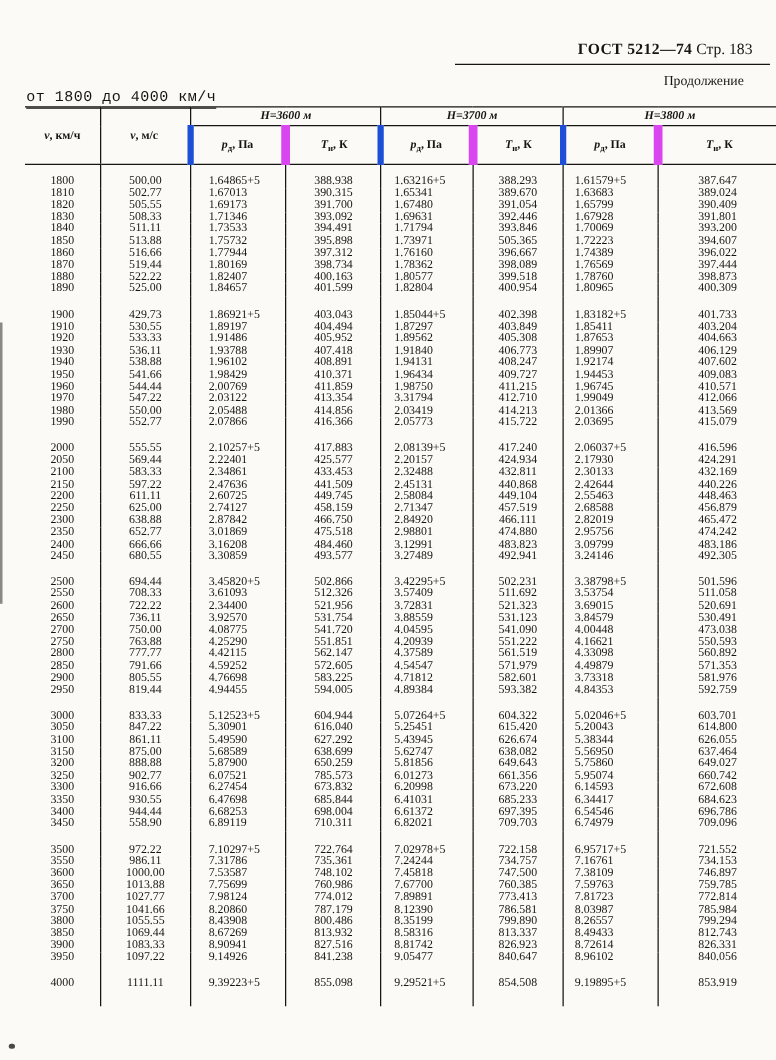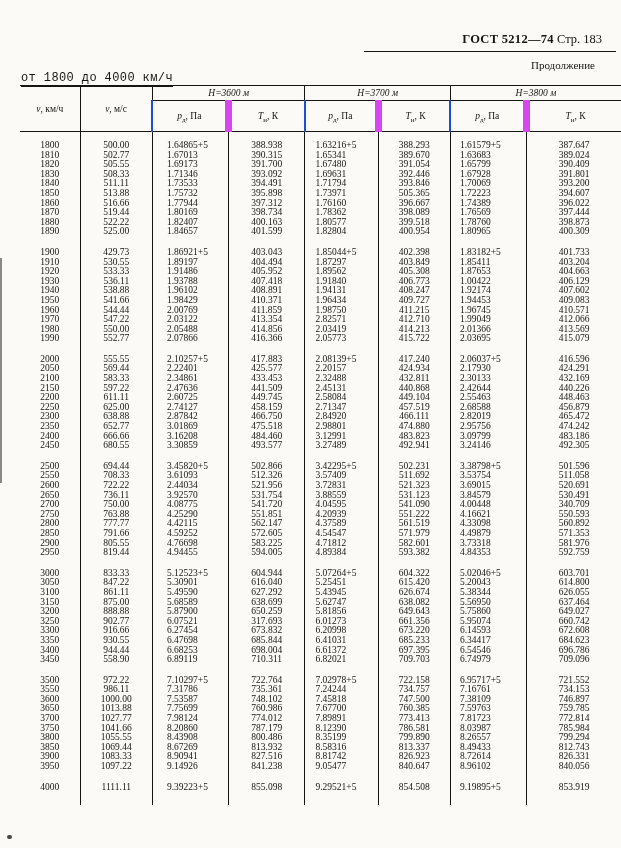--- a/index.html
+++ b/index.html
@@ -25,27 +25,27 @@
     font-size:12px;letter-spacing:.4px;
     border-bottom:1px solid #161514;padding-bottom:1px;font-family:Liberation Mono, monospace;
   }
   table.data{
     position:absolute;top:85px;left:20px;width:601px;
     border-collapse:collapse;table-layout:fixed;
     border-top:1.8px solid #161514;
   }
   col.c1{width:60px}col.c2{width:72px}col.c3{width:76px}col.c4{width:76px}
   col.c5{width:73px}col.c6{width:72px}col.c7{width:76px}col.c8{width:94px}
-  th{font-weight:normal;font-size:9.5px;vertical-align:middle;padding:0}
+  th{font-weight:bold;font-size:9.5px;vertical-align:middle;padding:0}
   th.vcol{border-left:1px solid #161514;height:44px}
   th.vcol:first-child{border-left:none}
   th.grp{border-left:1px solid #161514;border-bottom:1px solid #161514;height:14px;font-style:italic}
   th.sub{height:30px}
   th.sub.t{border-left:7px solid #d946ef}
-  th.sub.p{border-left:2px solid #1d4ed8}
+  th.sub.p{border-left:5px solid #1d4ed8}
   thead tr.subrow th{border-bottom:1.6px solid #161514}
   thead th.vcol{border-bottom:1.6px solid #161514}
   th i, td i{font-style:italic}
   sub{font-size:7px;line-height:0}
   tbody td{
     font-size:9.5px;height:9.6px;line-height:9.6px;
     padding:0;text-align:center;white-space:nowrap;
     border-left:1px solid #161514;
   }
   tbody td:first-child{border-left:none}
@@ -229,21 +229,21 @@
         <td>1.87653</td>
         <td>404.663</td>
       </tr>
       <tr>
         <td>1930</td>
         <td>536.11</td>
         <td>1.93788</td>
         <td>407.418</td>
         <td>1.91840</td>
         <td>406.773</td>
-        <td>1.00422</td>
+        <td>1.89907</td>
         <td>406.129</td>
       </tr>
       <tr>
         <td>1940</td>
         <td>538.88</td>
         <td>1.96102</td>
         <td>408.891</td>
         <td>1.94131</td>
         <td>408.247</td>
         <td>1.92174</td>
@@ -267,21 +267,21 @@
         <td>1.98750</td>
         <td>411.215</td>
         <td>1.96745</td>
         <td>410.571</td>
       </tr>
       <tr>
         <td>1970</td>
         <td>547.22</td>
         <td>2.03122</td>
         <td>413.354</td>
-        <td>2.82571</td>
+        <td>3.31794</td>
         <td>412.710</td>
         <td>1.99049</td>
         <td>412.066</td>
       </tr>
       <tr>
         <td>1980</td>
         <td>550.00</td>
         <td>2.05488</td>
         <td>414.856</td>
         <td>2.03419</td>
@@ -415,21 +415,21 @@
         <td>3.61093</td>
         <td>512.326</td>
         <td>3.57409</td>
         <td>511.692</td>
         <td>3.53754</td>
         <td>511.058</td>
       </tr>
       <tr>
         <td>2600</td>
         <td>722.22</td>
-        <td>2.44034</td>
+        <td>2.34400</td>
         <td>521.956</td>
         <td>3.72831</td>
         <td>521.323</td>
         <td>3.69015</td>
         <td>520.691</td>
       </tr>
       <tr>
         <td>2650</td>
         <td>736.11</td>
         <td>3.92570</td>
@@ -440,21 +440,21 @@
         <td>530.491</td>
       </tr>
       <tr>
         <td>2700</td>
         <td>750.00</td>
         <td>4.08775</td>
         <td>541.720</td>
         <td>4.04595</td>
         <td>541.090</td>
         <td>4.00448</td>
-        <td>340.709</td>
+        <td>473.038</td>
       </tr>
       <tr>
         <td>2750</td>
         <td>763.88</td>
         <td>4.25290</td>
         <td>551.851</td>
         <td>4.20939</td>
         <td>551.222</td>
         <td>4.16621</td>
         <td>550.593</td>
@@ -546,21 +546,21 @@
         <td>650.259</td>
         <td>5.81856</td>
         <td>649.643</td>
         <td>5.75860</td>
         <td>649.027</td>
       </tr>
       <tr>
         <td>3250</td>
         <td>902.77</td>
         <td>6.07521</td>
-        <td>317.693</td>
+        <td>785.573</td>
         <td>6.01273</td>
         <td>661.356</td>
         <td>5.95074</td>
         <td>660.742</td>
       </tr>
       <tr>
         <td>3300</td>
         <td>916.66</td>
         <td>6.27454</td>
         <td>673.832</td>

